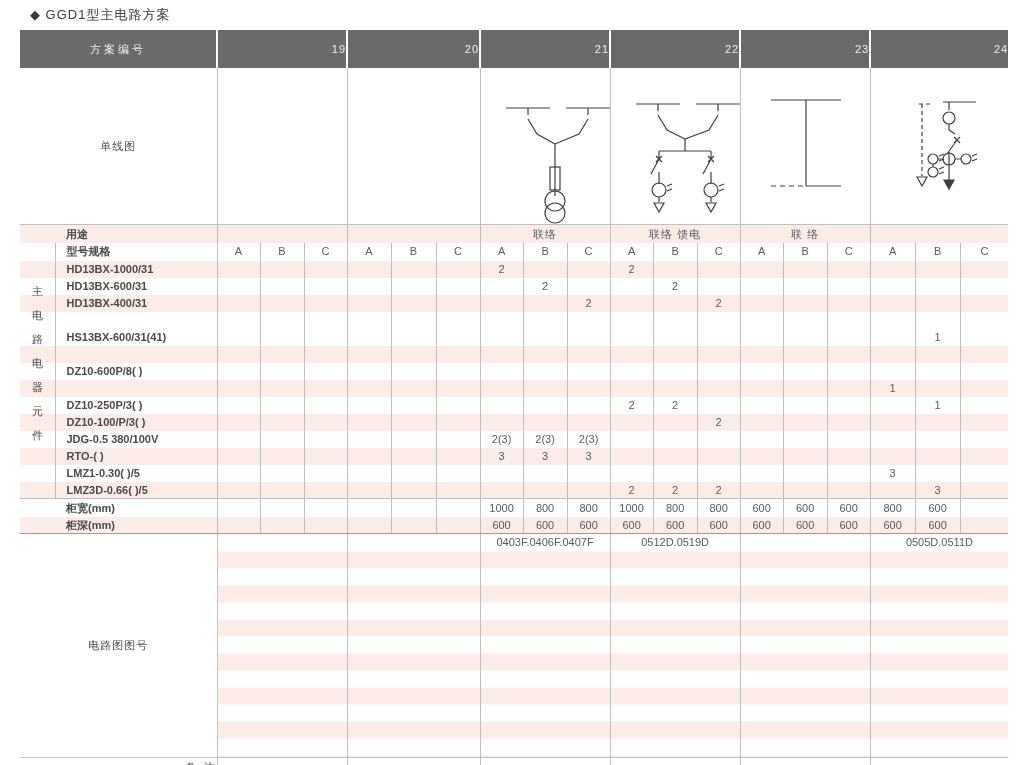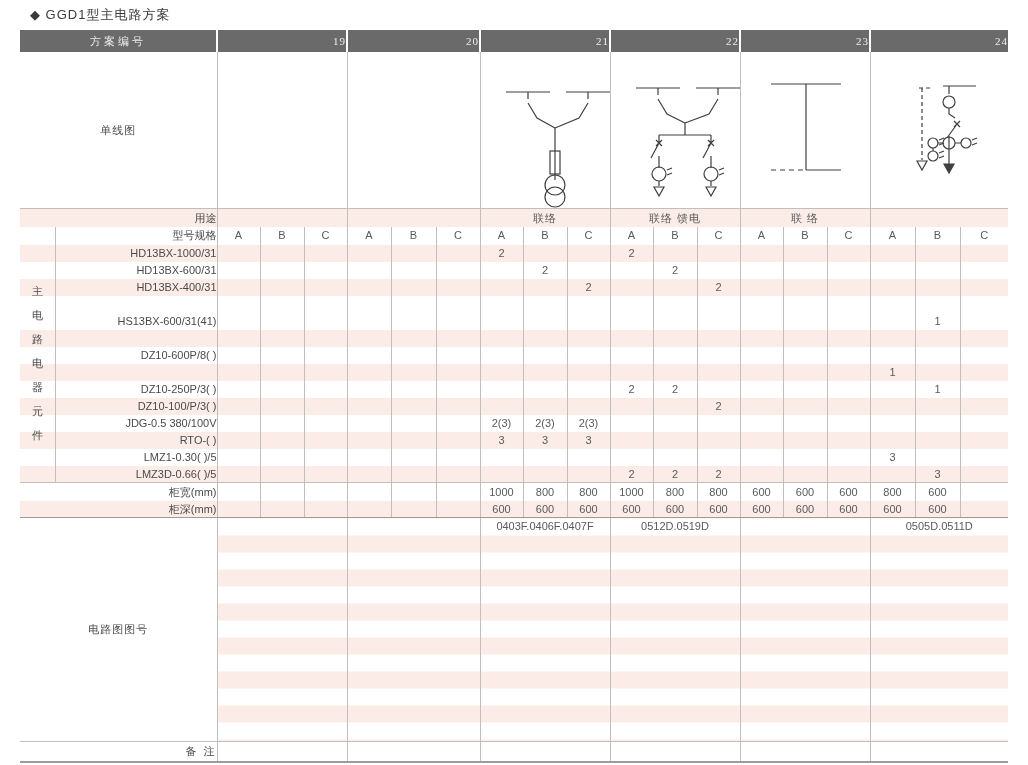--- a/index.html
+++ b/index.html
@@ -12,35 +12,35 @@
     --stroke:#3f3f3f;
   }
   *{margin:0;padding:0;box-sizing:border-box;}
   html,body{width:1028px;height:765px;background:#fff;font-family:"Liberation Sans","DejaVu Sans",sans-serif;color:var(--txt);}
   .page{position:relative;width:1028px;height:765px;background:#fff;overflow:hidden;border-radius:20px;}
   .title{position:absolute;top:6px;left:30px;font-size:13px;color:#3a3a3a;letter-spacing:1px;}
   .cont-note{position:absolute;top:15px;right:22px;font-size:11px;color:#4a4a4a;margin-top:15px;}
   table.main{position:absolute;top:30px;left:20px;width:988px;border-collapse:collapse;table-layout:fixed;}
   td{padding:0;vertical-align:middle;font-size:11px;line-height:1.1;overflow:hidden;}
   
-  tr.hdr td{height:22px;background:var(--hdr);color:#efedec;text-align:center;letter-spacing:3px;font-family:Liberation Serif, serif;}
+  tr.hdr td{height:38px;background:var(--hdr);color:#efedec;text-align:center;letter-spacing:3px;}
   tr.hdr td + td{border-left:2px solid #fff;letter-spacing:1px;text-align:right;}
   
   tr.diag td{height:156px;background:#fff;border-bottom:1px solid var(--grid);}
   tr.diag td.scheme{border-left:1px solid var(--grid);}
   tr.diag td.lblcell{text-align:center;letter-spacing:1px;}
   tr.diag svg{display:block;margin:0 auto;}
   
   tr.stripe-pink{background:var(--pink);}
   tr.stripe-white{background:#fff;}
   tr.kind-usage td,tr.kind-spec td,tr.kind-cabw td{height:18px;}
   tr.kind-comp td,tr.kind-cabd td{height:17px;}
   td.dcell,td.mcell{text-align:center;color:var(--val);border-left:1px solid var(--grid);}
   td.mcell{letter-spacing:1px;}
-  td.lbl{text-align:right;padding-left:11px;white-space:nowrap;}
+  td.lbl{text-align:left;padding-left:11px;white-space:nowrap;font-weight:bold;}
   td.lbl.wide{padding-left:46px;}
   tr.kind-spec td.lbl,tr.kind-comp td.lbl{border-left:1px solid var(--grid);}
   tr.kind-cabw td{border-top:1px solid var(--grid);}
   tr.kind-cabd td{border-bottom:1px solid var(--grid-dark);}
   
   tr.draw td{height:224px;vertical-align:top;}
   tr.draw td.scheme{border-left:1px solid var(--grid);
     background-image:repeating-linear-gradient(to bottom,#fff 0px,#fff 17px,var(--pink) 17px,var(--pink) 34px);}
   tr.draw td.lblcell{vertical-align:middle;text-align:center;letter-spacing:1px;background:#fff;}
   .draw-num{height:17px;line-height:17px;text-align:center;color:var(--val);font-size:11px;}

